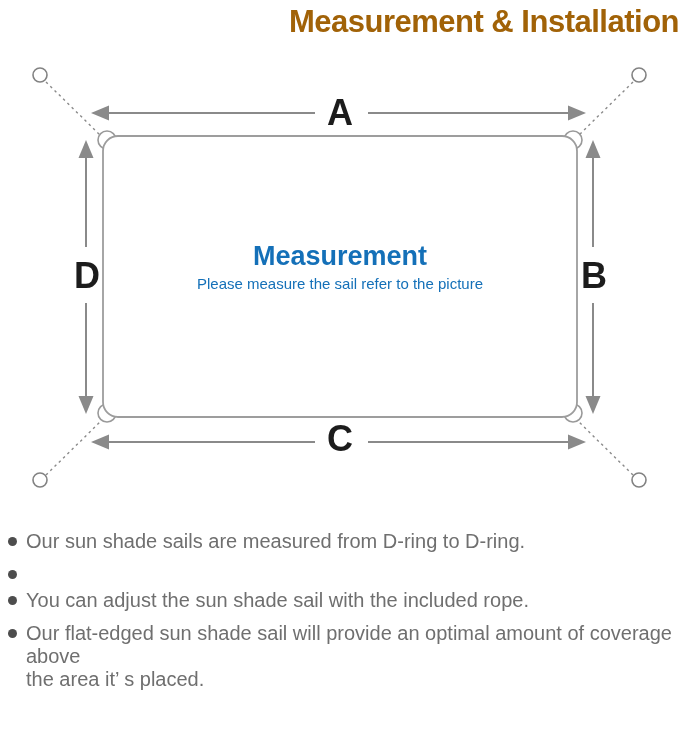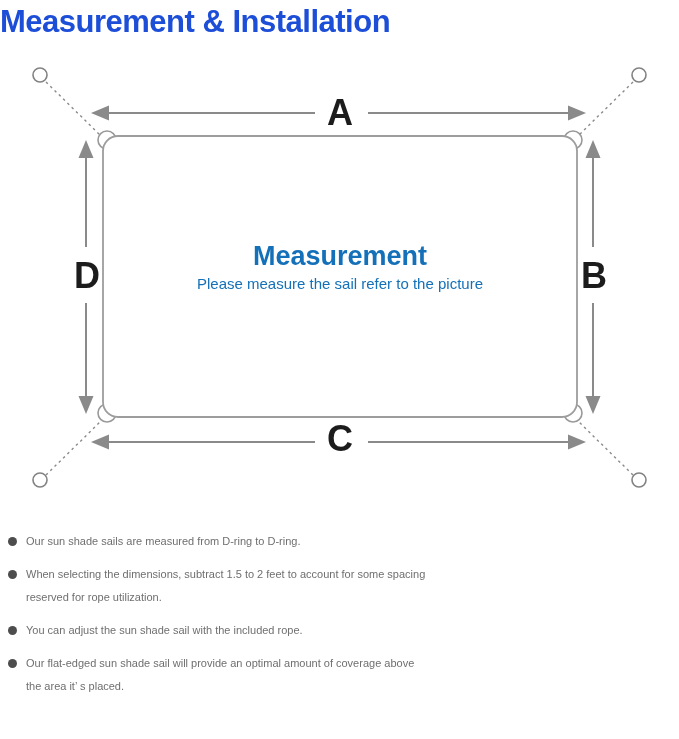--- a/index.html
+++ b/index.html
@@ -5,40 +5,40 @@
   html, body { margin: 0; padding: 0; background: #ffffff; }
   .page {
     position: relative;
     width: 679px;
     height: 739px;
     background: #ffffff;
     font-family: "Liberation Sans", sans-serif;
     overflow: hidden;
   }
   .title {
-    text-align: left;
-    color: #1d4ed8;
+    text-align: right;
+    color: #a16207;
     font-size: 31px;
     font-weight: bold;
     letter-spacing: -0.5px;
     padding-top: 4px;
     height: 46px;
     box-sizing: border-box;
   }
   svg.diagram { display: block; }
 
   .notes { margin: 14px 0 0 4px; }
   .note { display: flex; margin-bottom: 10px; }
   .note .dot {
     width: 9px; height: 9px; border-radius: 50%;
     background: #4d4d4d; margin: 7px 9px 0 4px; flex: none;
   }
   .note .txt {
     color: #6f6f6f;
-    font-size: 11px;
+    font-size: 20px;
     line-height: 23px;
     white-space: pre-line;
   }
 
   
   .sail-line   { fill: #ffffff; stroke: #9d9d9d; stroke-width: 1.8; }
   .ring        { fill: #ffffff; stroke: #999999; stroke-width: 1.6; }
   .anchor      { fill: #ffffff; stroke: #828282; stroke-width: 1.6; }
   .tether      { stroke: #8a8a8a; stroke-width: 1.4; stroke-dasharray: 2.5 3.5; fill: none; }
   .mline       { stroke: #8a8a8a; stroke-width: 2; fill: none; }
@@ -101,22 +101,20 @@
     <circle class="anchor" cx="639" cy="484" r="7"></circle>
   </svg>
 
   <div class="notes">
     <div class="note">
       <span class="dot"></span>
       <span class="txt">Our sun shade sails are measured from D-ring to D-ring.</span>
     </div>
     <div class="note">
       <span class="dot"></span>
-      <span class="txt">When selecting the dimensions, subtract 1.5 to 2 feet to account for some spacing
-reserved for rope utilization.</span>
     </div>
     <div class="note">
       <span class="dot"></span>
       <span class="txt">You can adjust the sun shade sail with the included rope.</span>
     </div>
     <div class="note">
       <span class="dot"></span>
       <span class="txt">Our flat-edged sun shade sail will provide an optimal amount of coverage above
 the area it’ s placed.</span>
     </div>

